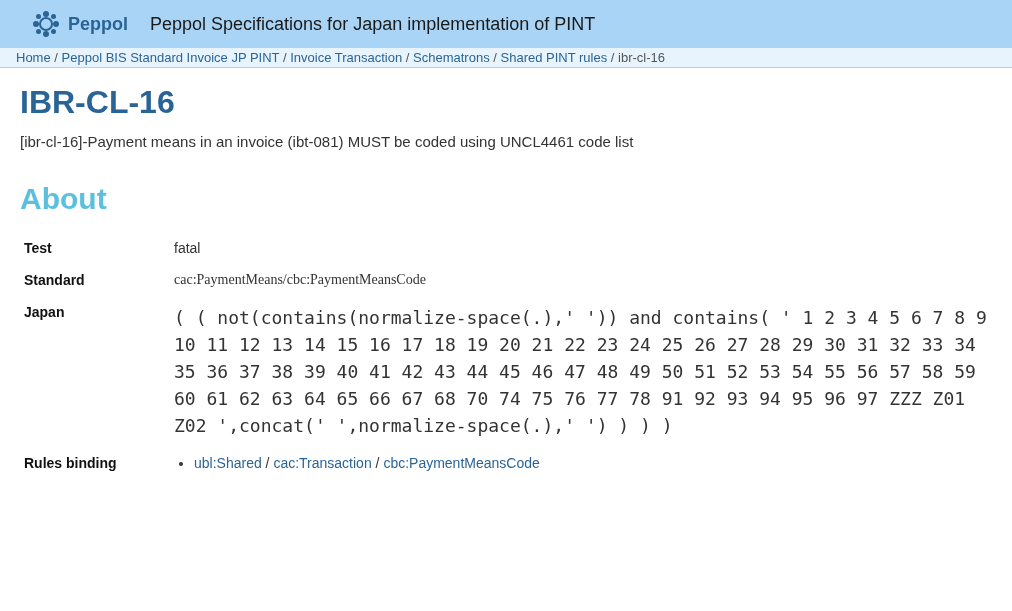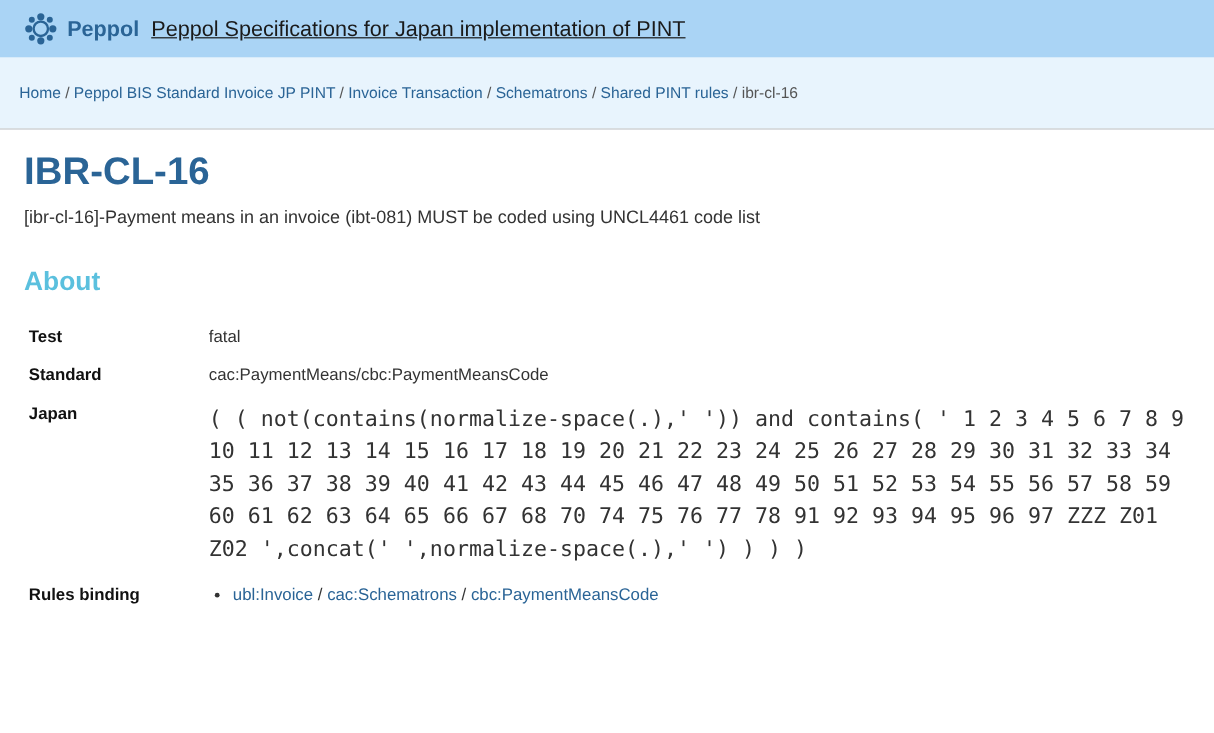--- a/index.html
+++ b/index.html
@@ -1,40 +1,39 @@
 <!DOCTYPE html>
 <html><head>
   <meta charset="utf-8">
   <style>
     * { box-sizing: border-box; margin: 0; padding: 0; }
     body { font-family: Arial, sans-serif; font-size: 14px; color: #333; background: #fff; }
 
     
     .header {
       background: #aad4f5;
-      padding: 10px 20px;
+      padding: 10px 32px;
       display: flex;
       align-items: center;
-      gap: 10px;
+      gap: 22px;
     }
     .header-logo {
       display: flex;
       align-items: center;
       gap: 8px;
     }
     .header-title {
       font-size: 18px;
       color: #1a1a1a;
-      text-decoration: underline;
     }
 
     
     .breadcrumb {
       background: #e8f4fd;
-      padding: 22px 16px;
+      padding: 2px 16px;
       font-size: 13px;
       border-bottom: 1px solid #ccc;
     }
     .breadcrumb a {
       color: #2a6496;
       text-decoration: none;
     }
     .breadcrumb span { color: #555; }
 
     
@@ -49,21 +48,21 @@
       margin-bottom: 12px;
     }
 
     .rule-description {
       font-size: 15px;
       color: #333;
       margin-bottom: 24px;
     }
 
     .section-title {
-      font-size: 22px;
+      font-size: 30px;
       color: #5bc0de;
       margin-bottom: 16px;
       padding-top: 8px;
     }
 
     .info-table {
       width: 100%;
       border-collapse: collapse;
     }
     .info-table tr td {
@@ -75,21 +74,21 @@
       width: 150px;
       color: #111;
       white-space: nowrap;
     }
     .info-table tr td:last-child {
       color: #333;
     }
 
     .value-id { color: #c7254e; font-family: monospace; }
     .value-fatal { color: #d9534f; font-weight: normal; }
-    .value-context { color: #c7254e; font-family: Liberation Sans, sans-serif; }
+    .value-context { color: #c7254e; font-family: Liberation Serif, serif; }
     .value-test { color: #c7254e; font-family: monospace; font-size: 18px; line-height: 1.5; }
     .value-link { color: #2a6496; text-decoration: none; }
 
     .rules-list, .syntax-list {
       list-style: disc;
       padding-left: 20px;
     }
     .rules-list li, .syntax-list li {
       margin-bottom: 4px;
     }
@@ -160,23 +159,23 @@
         <td>Japan</td>
         <td class="value-test">( ( not(contains(normalize-space(.),' ')) and contains( ' 1 2 3 4 5 6 7 8 9 10 11 12 13 14 15 16 17 18 19 20 21 22 23 24 25 26 27 28 29 30 31 32 33 34 35 36 37 38 39 40 41 42 43 44 45 46 47 48 49 50 51 52 53 54 55 56 57 58 59 60 61 62 63 64 65 66 67 68 70 74 75 76 77 78 91 92 93 94 95 96 97 ZZZ Z01 Z02 ',concat(' ',normalize-space(.),' ') ) ) )</td>
       </tr>
 
 
       <tr>
         <td>Rules binding</td>
         <td>
           <ul class="syntax-list">
             <li>
-              <a href="#" class="value-link">ubl:Invoice</a>
+              <a href="#" class="value-link">ubl:Shared</a>
               <span> / </span>
-              <a href="#" class="value-link">cac:Schematrons</a>
+              <a href="#" class="value-link">cac:Transaction</a>
               <span> / </span>
               <a href="#" class="value-link">cbc:PaymentMeansCode</a>
             </li>
           </ul>
         </td>
       </tr>
     </tbody>
   </table>
 </div>
 

